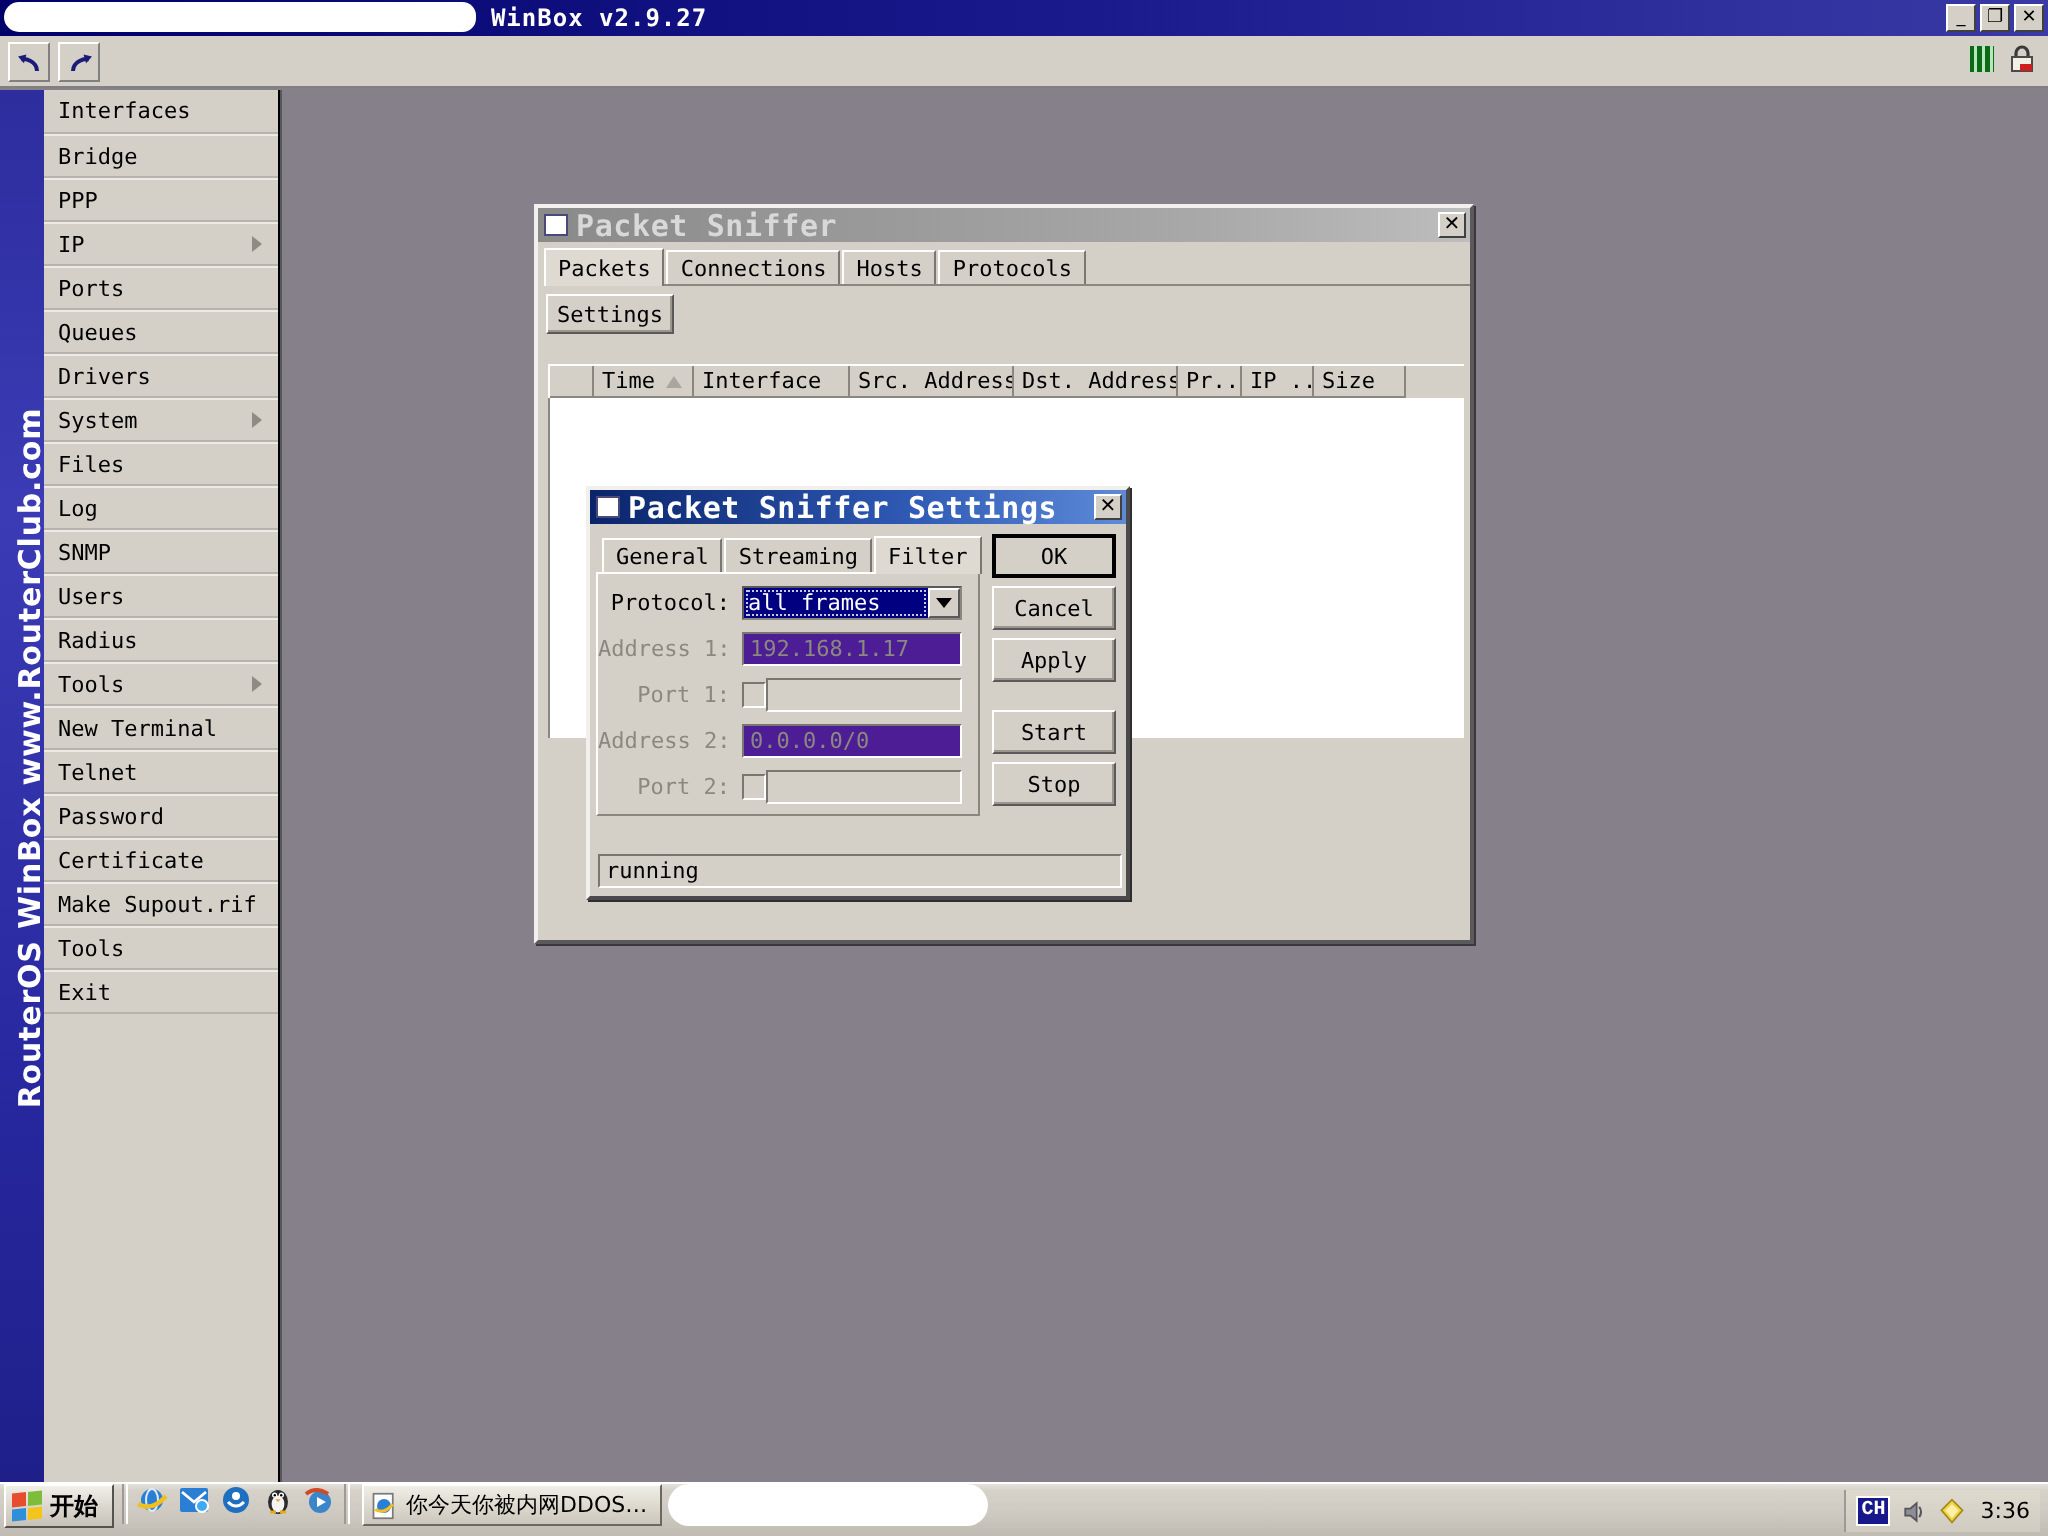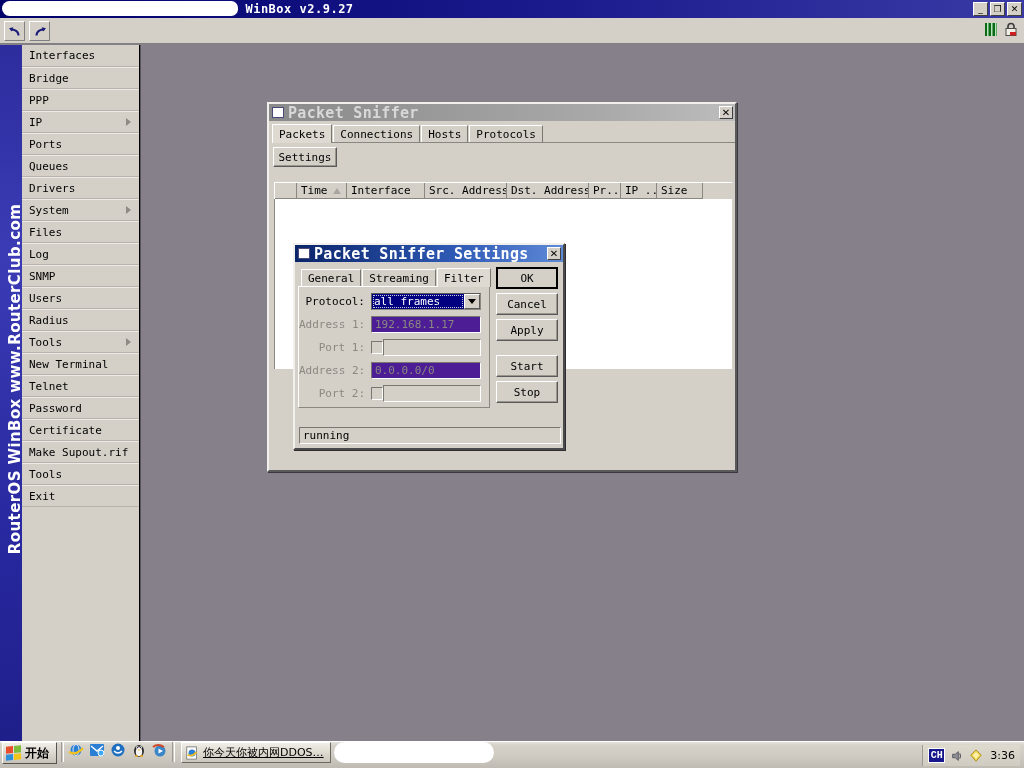--- a/index.html
+++ b/index.html
@@ -438,21 +438,20 @@
     max-width: 160px;
     padding: 0 6px 0 3px;
     background: linear-gradient(to bottom, #efeee7 0%, #dedacf 50%, #cbc7bd 100%);
     border: 1px solid #ffffff;
     border-right-color: #6b6861; border-bottom-color: #6b6861;
     display: flex; align-items: center; gap: 4px;
     font-family: "DejaVu Sans", "Liberation Sans", sans-serif;
     font-size: 11px; color: #000;
     white-space: nowrap; overflow: hidden;
     margin-left: 2px;
-    text-decoration: underline;
   }
   #task-btn-redacted {
     margin-left: 3px;
     height: 21px;
     width: 160px;
     background: #ffffff;
     border-radius: 14px;
   }
   #tray {
     position: absolute; right: 4px; top: 3px;

